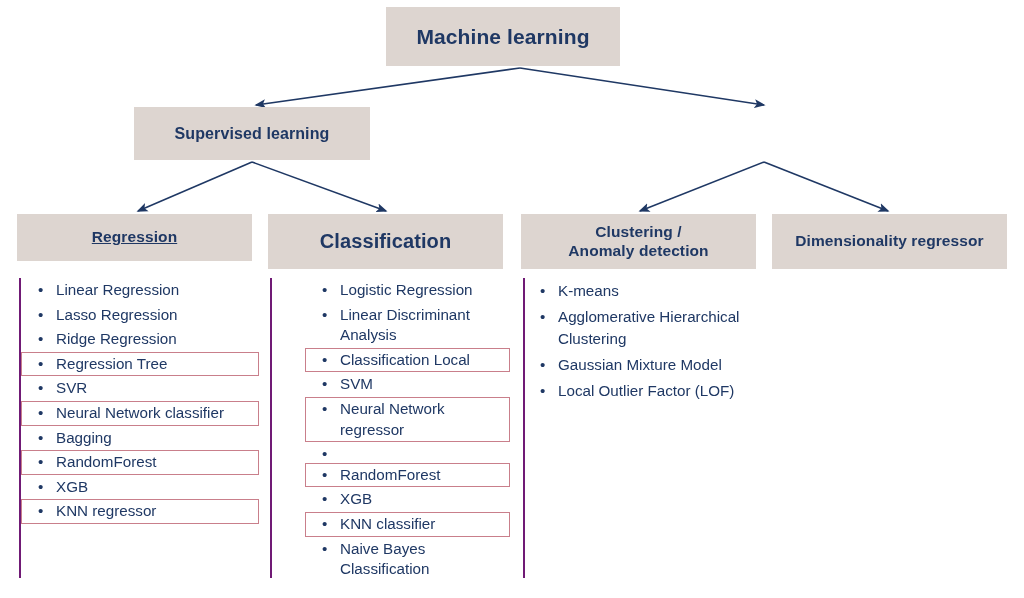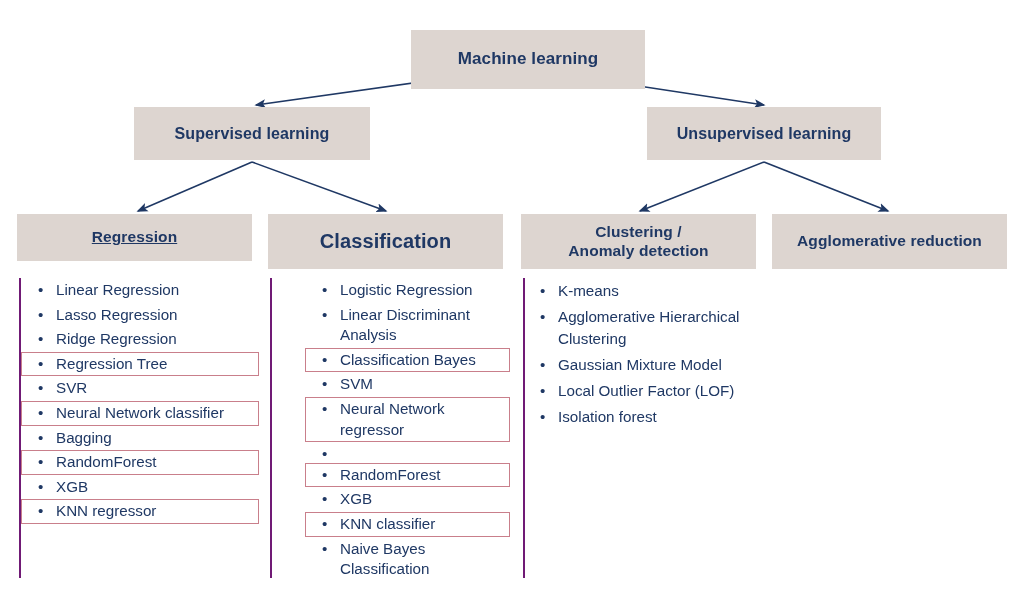--- a/index.html
+++ b/index.html
@@ -41,21 +41,21 @@
     justify-content: center;
     text-align: center;
     font-weight: bold;
     color: #1f3864;
     letter-spacing: 0.1px;
     line-height: 1.22;
     box-sizing: border-box;
     padding: 2px 6px;
   }
 
-  #node-root        { left: 411px; top: 7px;   width: 234px; height: 59px;  font-size: 17px; margin-top: 23px; }
+  #node-root        { left: 386px; top: 7px;   width: 234px; height: 59px;  font-size: 21px; }
   #node-supervised  { left: 134px; top: 107px; width: 236px; height: 53px;  font-size: 16px; }
   #node-unsupervised{ left: 647px; top: 107px; width: 234px; height: 53px;  font-size: 16px; }
 
   #node-regression      { left: 17px;  top: 214px; width: 235px; height: 47px; font-size: 15.5px; text-decoration: underline; }
   #node-classification  { left: 268px; top: 214px; width: 235px; height: 55px; font-size: 20px; }
   #node-clustering      { left: 521px; top: 214px; width: 235px; height: 55px; font-size: 15.5px; }
   #node-dimreduction    { left: 772px; top: 214px; width: 235px; height: 55px; font-size: 15.5px; }
 
   
   .list-col {
@@ -139,69 +139,67 @@
       <line x1="764" y1="162" x2="640" y2="211" stroke="#1f3864" stroke-width="1.6" marker-end="url(#arrowhead)"></line>
     </g>
     <g>
       <line x1="764" y1="162" x2="888" y2="211" stroke="#1f3864" stroke-width="1.6" marker-end="url(#arrowhead)"></line>
     </g>
   </svg>
 
   <div class="node-box" id="node-root">Machine learning</div>
 
   <div class="node-box" id="node-supervised">Supervised learning</div>
-  <div class="node-box" id="node-unsupervised">Unsupervised learning</div>
 
   <div class="node-box" id="node-regression">Regression</div>
 
   <div class="node-box" id="node-classification">Classification</div>
 
   <div class="node-box" id="node-clustering">
     <span>
       <span>Clustering /</span><br>
       <span>Anomaly detection</span>
     </span>
   </div>
 
-  <div class="node-box" id="node-dimreduction">Agglomerative reduction</div>
+  <div class="node-box" id="node-dimreduction">Dimensionality regressor</div>
 
   <div class="list-col" id="list-regression">
     <ul class="item-list">
         <li class="list-item">Linear Regression</li>
         <li class="list-item">Lasso Regression</li>
         <li class="list-item">Ridge Regression</li>
         <li class="list-item highlight">Regression Tree</li>
         <li class="list-item">SVR</li>
         <li class="list-item highlight">Neural Network classifier</li>
         <li class="list-item">Bagging</li>
         <li class="list-item highlight">RandomForest</li>
         <li class="list-item">XGB</li>
         <li class="list-item highlight">KNN regressor</li>
       </ul>
   </div>
 
   <div class="list-col" id="list-classification">
     <ul class="item-list">
         <li class="list-item">Logistic Regression</li>
         <li class="list-item">Linear Discriminant Analysis</li>
-        <li class="list-item highlight">Classification Bayes</li>
+        <li class="list-item highlight">Classification Local</li>
         <li class="list-item">SVM</li>
         <li class="list-item highlight">Neural Network regressor</li>
         <li class="list-item empty-item"></li>
         <li class="list-item highlight">RandomForest</li>
         <li class="list-item">XGB</li>
         <li class="list-item highlight">KNN classifier</li>
         <li class="list-item">Naive Bayes Classification</li>
       </ul>
   </div>
 
   <div class="list-col" id="list-clustering">
     <ul class="item-list">
         <li class="list-item">K-means</li>
         <li class="list-item">Agglomerative Hierarchical Clustering</li>
         <li class="list-item">Gaussian Mixture Model</li>
         <li class="list-item">Local Outlier Factor (LOF)</li>
-        <li class="list-item">Isolation forest</li>
       </ul>
   </div>
 
 
 </div>
 
 </body></html>

